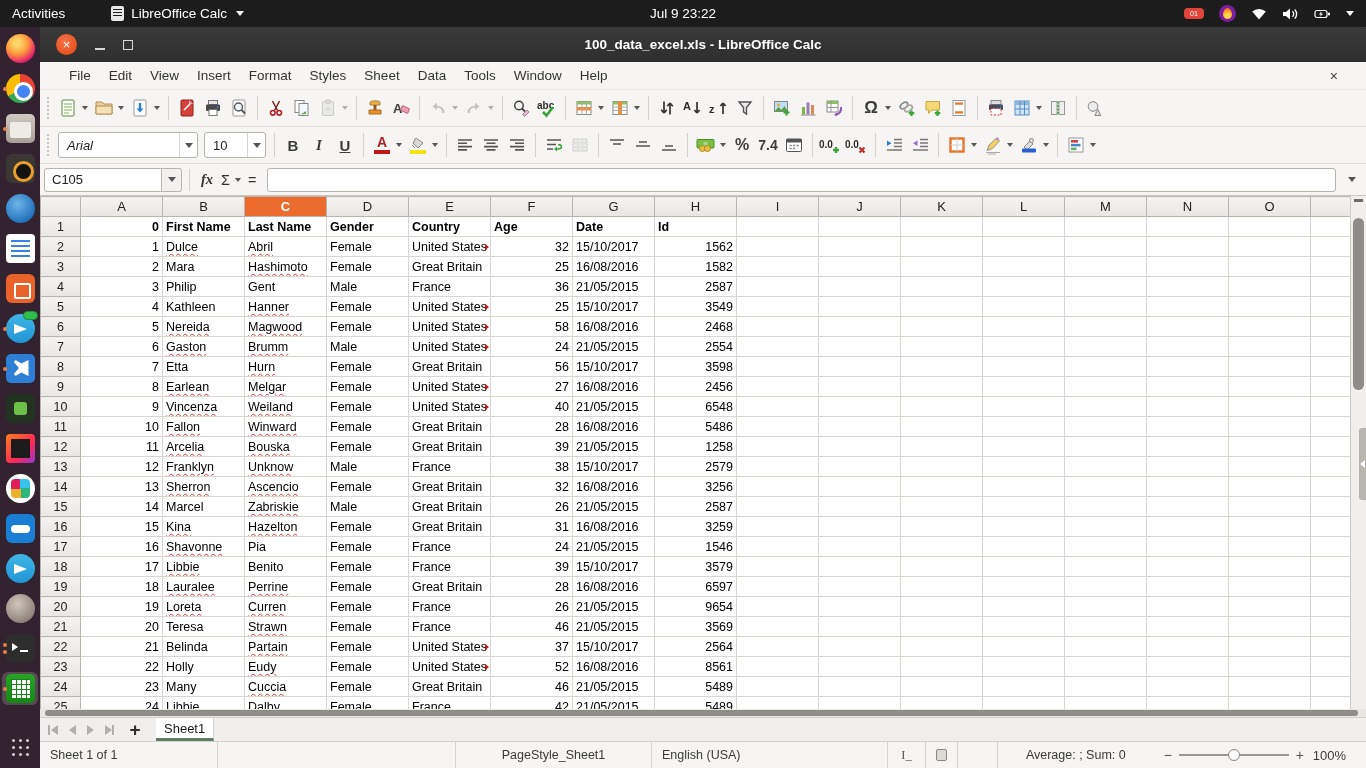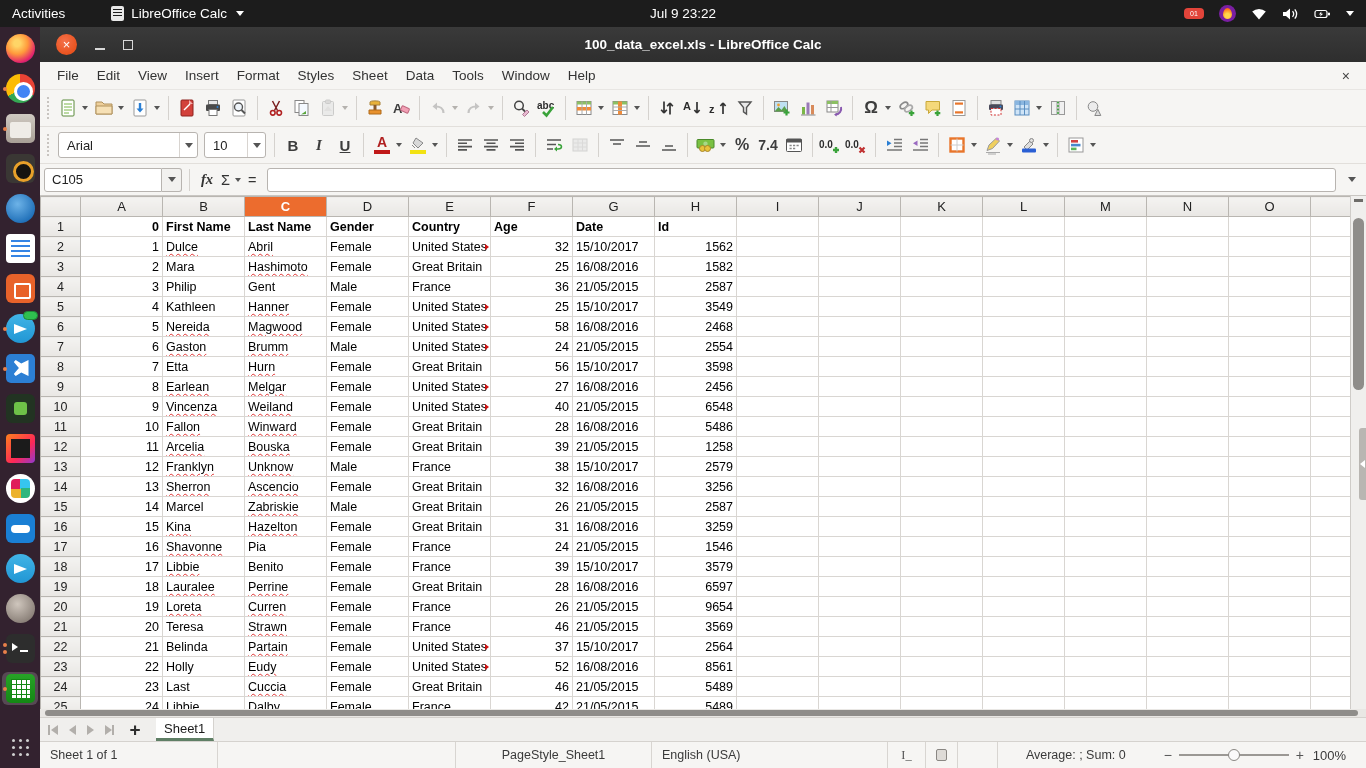--- a/index.html
+++ b/index.html
@@ -78,40 +78,40 @@
   
   .window { flex:1; display:flex; flex-direction:column; background:#f6f5f3; min-width:0; }
   .titlebar { height:35px; background:linear-gradient(#3a3a3a,#2e2e2e); position:relative; display:flex; align-items:center; flex:none; }
   .wbtns { display:flex; align-items:center; gap:16px; padding-left:16px; z-index:2; }
   .wb-close { width:21px; height:21px; border-radius:50%; background:radial-gradient(circle at 40% 35%, #f4714a, #e9531f 70%); color:#fff; font-size:13px; line-height:21px; text-align:center; }
   .wb-min { width:14px; height:14px; position:relative; }
   .wb-min::after { content:""; position:absolute; left:2px; bottom:2px; width:10px; height:2px; background:#d8d8d8; }
   .wb-restore { width:10px; height:10px; border:1.5px solid #d8d8d8; }
   .wtitle { position:absolute; left:0; right:0; text-align:center; color:#fff; font-weight:bold; font-size:13.5px; }
 
-  .menubar { height:28px; background:#f6f5f3; display:flex; align-items:center; padding:0 8px; color:#333; flex:none; border-bottom:1px solid #e8e6e3; }
+  .menubar { height:28px; background:#f6f5f3; display:flex; align-items:center; padding:0 20px; color:#333; flex:none; border-bottom:1px solid #e8e6e3; }
   .menu-item { padding:4px 9px; font-size:13.5px; }
   .mb-close { margin-left:auto; color:#444; font-size:14px; padding:0 8px; }
 
   .toolbar { height:37px; background:#f6f5f3; display:flex; align-items:center; padding:0 2px; flex:none; border-bottom:1px solid #e2dfdb; }
   .grip { width:7px; height:22px; margin:0 3px; background:repeating-linear-gradient(#c8c4c0 0 2px, transparent 2px 4px); background-size:2px 100%; background-repeat:repeat-y; background-position:2px 0; }
   .tbtn { width:26px; height:28px; display:flex; align-items:center; justify-content:center; border-radius:3px; position:relative; flex:none; }
   .tbtn svg { display:block; }
   .tsep { width:1px; height:24px; background:#d5d2ce; margin:0 5px; flex:none; }
   .dd { width:0; height:0; border-left:3.5px solid transparent; border-right:3.5px solid transparent; border-top:4px solid #555; margin:0 3px 0 1px; flex:none; }
   .dd.dis { border-top-color:#b5b2ae; }
   .tglyph { font-weight:bold; color:#3c3c3c; }
   .disabled { opacity:.45; }
 
   .combo { height:26px; background:#fff; border:1px solid #b8b4b0; border-radius:3px; display:flex; align-items:center; margin:0 3px; }
   .combo .cv { padding:0 8px; color:#222; font-size:13px; }
   .combo .ca { width:18px; height:100%; border-left:1px solid #d8d4d0; display:flex; align-items:center; justify-content:center; }
   .combo .ca::after { content:""; width:0; height:0; border-left:4px solid transparent; border-right:4px solid transparent; border-top:5px solid #555; }
   .font-combo { width:140px; justify-content:space-between; }
-  .font-combo .cv { }
+  .font-combo .cv { font-style:italic; }
   .size-combo { width:62px; justify-content:space-between; }
 
   .fontcolor { display:flex; flex-direction:column; align-items:center; line-height:13px; }
   .fontcolor .bar { width:16px; height:4px; margin-top:1px; }
 
   
   .formulabar { height:32px; background:#f6f5f3; display:flex; align-items:center; padding:0 4px; flex:none; border-bottom:1px solid #c9c6c2; }
   .namebox { width:118px; height:24px; background:#fff; border:1px solid #b8b4b0; border-radius:3px 0 0 3px; display:flex; align-items:center; padding:0 7px; font-size:13px; color:#222; }
   .nb-dd { width:20px; height:24px; border:1px solid #b8b4b0; border-left:none; border-radius:0 3px 3px 0; background:#f2f1ef; display:flex; align-items:center; justify-content:center; }
   .nb-dd::after { content:""; width:0; height:0; border-left:4px solid transparent; border-right:4px solid transparent; border-top:5px solid #555; }
@@ -1194,21 +1194,21 @@
                 <td></td>
                 <td></td>
                 <td></td>
                 <td></td>
                 <td></td>
                 <td></td>
               </tr>
               <tr>
                 <th><span>24</span></th>
                 <td class="num"><span>23</span></td>
-                <td><span>Last</span></td>
+                <td><span>Many</span></td>
                 <td class="sp"><span>Cuccia</span></td>
                 <td><span>Female</span></td>
                 <td><span>Great Britain</span></td>
                 <td class="num"><span>46</span></td>
                 <td><span>21/05/2015</span></td>
                 <td class="num"><span>5489</span></td>
                 <td></td>
                 <td></td>
                 <td></td>
                 <td></td>

